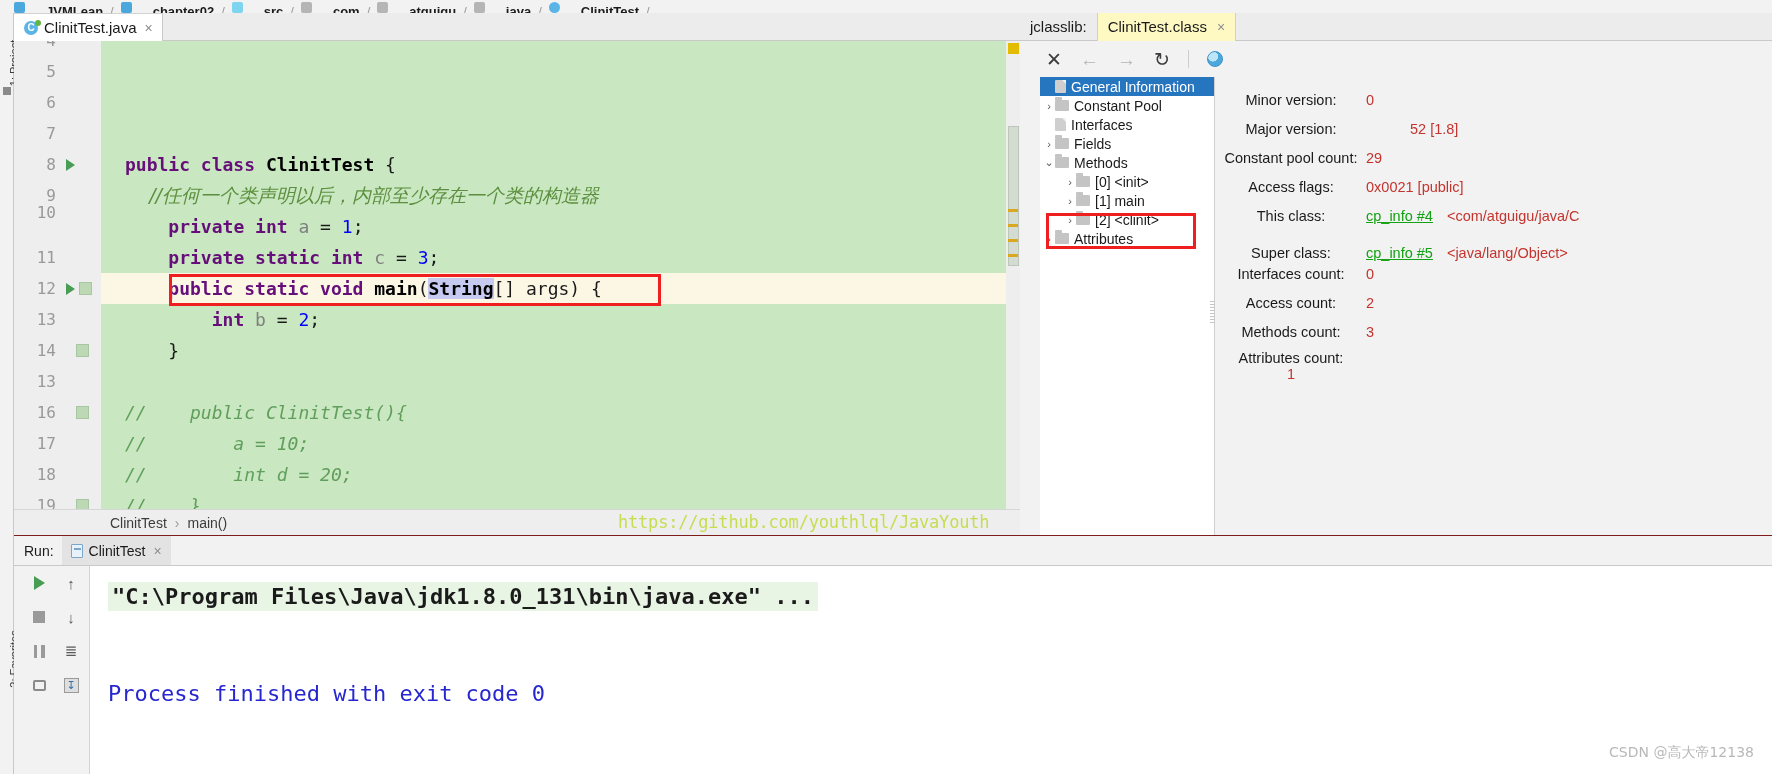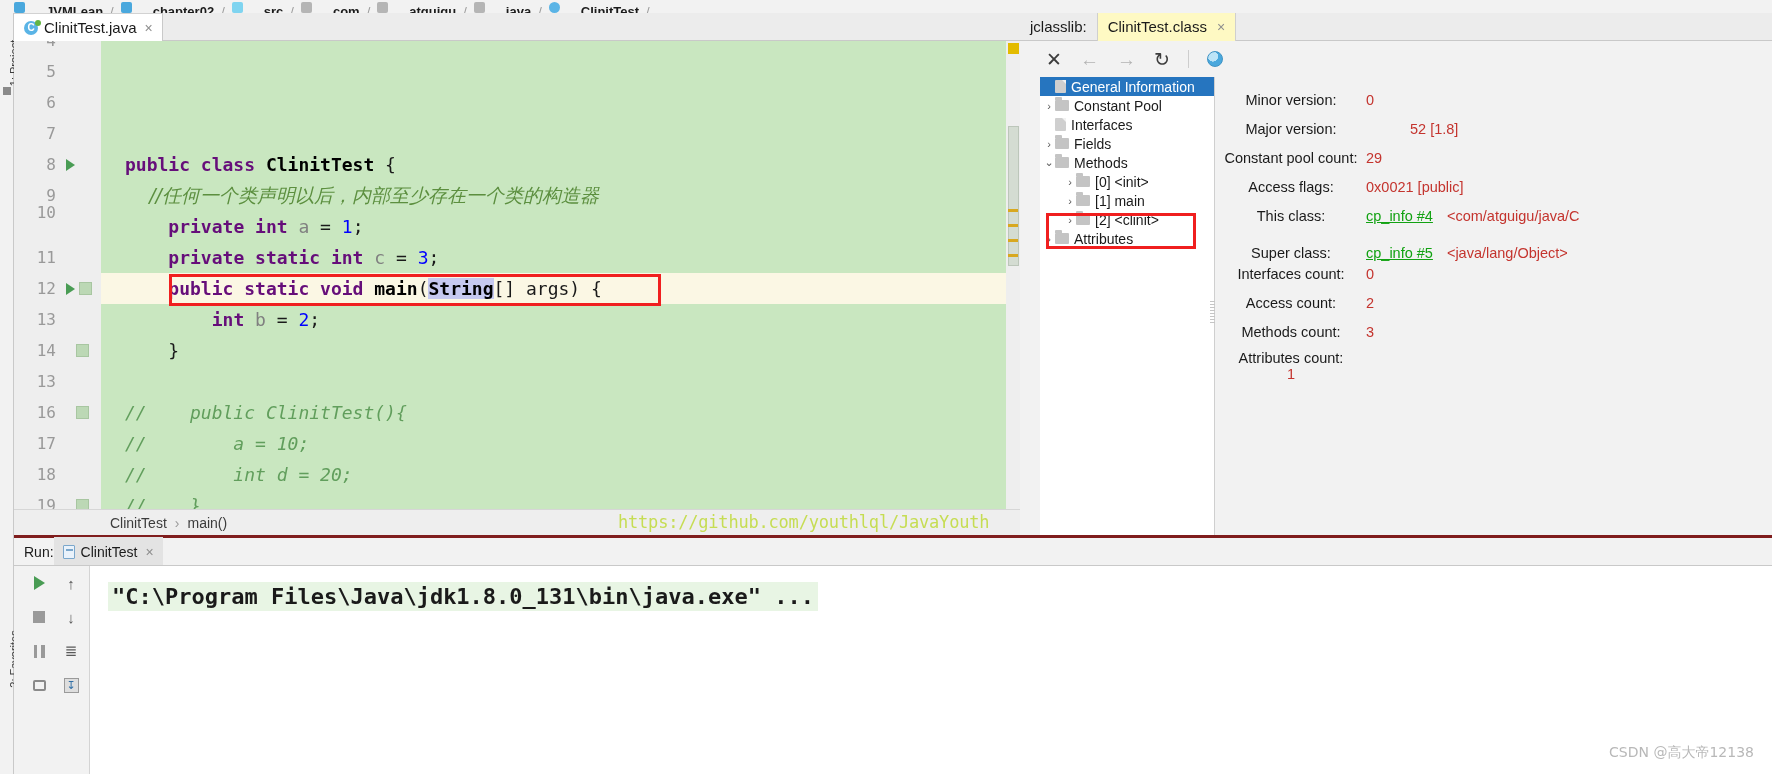--- a/index.html
+++ b/index.html
@@ -209,22 +209,22 @@
   .dextra { color: #c4342e; }
   .jgrip {
     position: absolute; left: 190px; top: 288px; width: 5px; height: 22px;
     background: repeating-linear-gradient(to bottom, #c5c5c5 0 1px, transparent 1px 3px);
   }
   .treeredbox { position: absolute; border: 3px solid #f01f1f; }
 
   
   .runbar {
     position: absolute; left: 14px; top: 535px; width: 1758px; height: 30px;
-    background: #f2f2f2; border-top: 3px solid #7f1d1d;
-    display: flex; align-items: center; padding-left: 10px;
+    background: #f2f2f2; border-top: 1px solid #7f1d1d;
+    display: flex; align-items: center; gap: 8px; padding-left: 10px;
   }
   .runlabel { font-size: 14px; color: #1a1a1a; }
   .runtab {
     height: 30px; display: flex; align-items: center; gap: 6px; padding: 0 9px;
     background: #e3e3e3; font-size: 14px; color: #1a1a1a;
   }
   .runicon {
     width: 12px; height: 14px; background: #e9f2fb; border: 1px solid #7aa7cc;
     position: relative; border-radius: 1px;
   }
@@ -551,16 +551,17 @@
         </div>
       <div class="ctbtn" style="left:46px; top:74px">≣</div>
       <div class="ctbtn" style="left:14px; top:108px">
           <span class="camicon"></span>
         </div>
       <div class="ctbtn" style="left:46px; top:108px">
           <span class="dlicon">↧</span>
         </div>
     </div>
     <div class="ctext cmdline">"C:\Program Files\Java\jdk1.8.0_131\bin\java.exe" ...</div>
+    <div class="ctext resultline">Process finished with exit code 0</div>
     <div class="csdn">CSDN @高大帝12138</div>
   </div>
 
 </div>
 
 </body></html>

